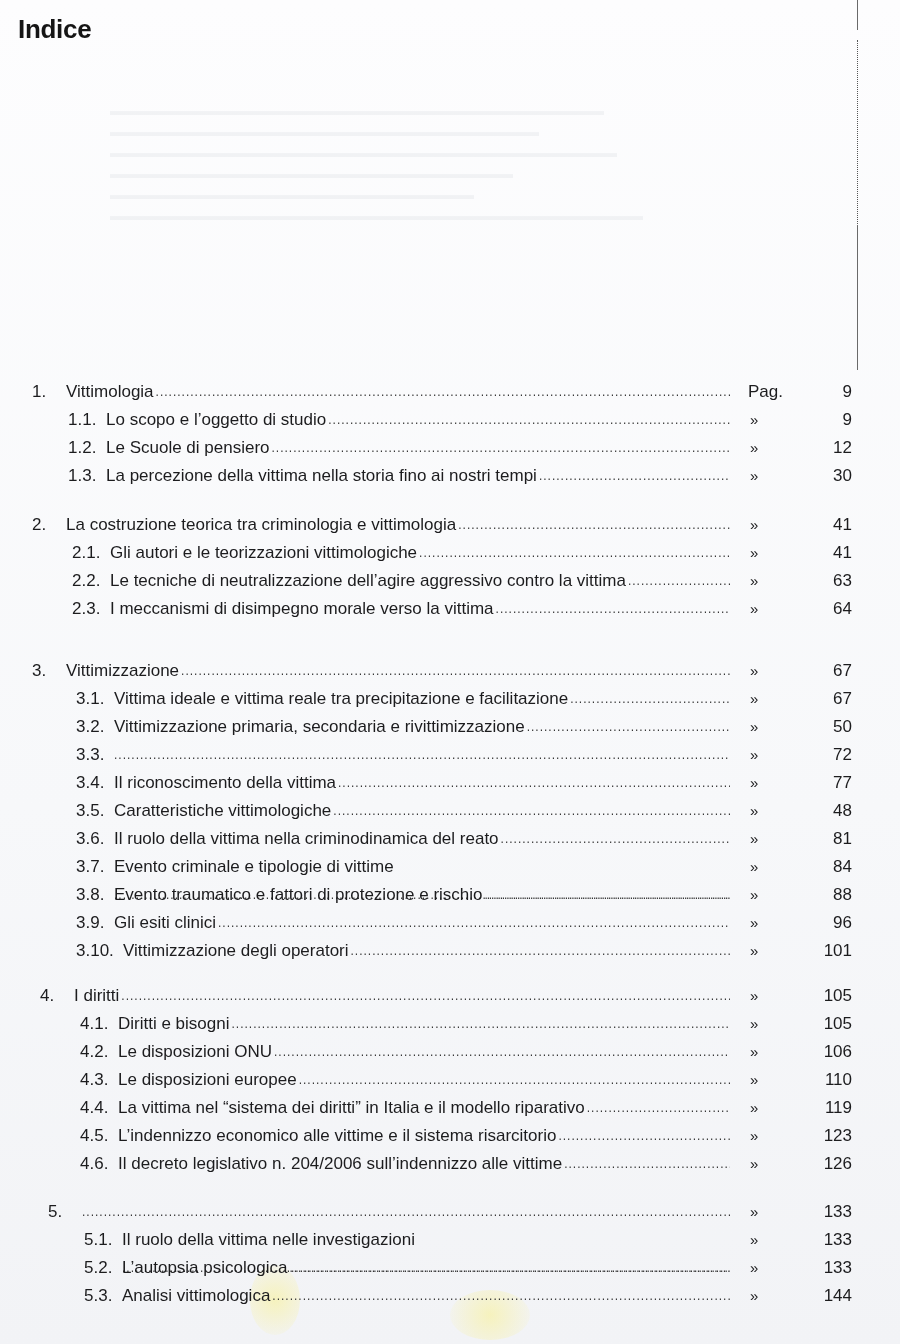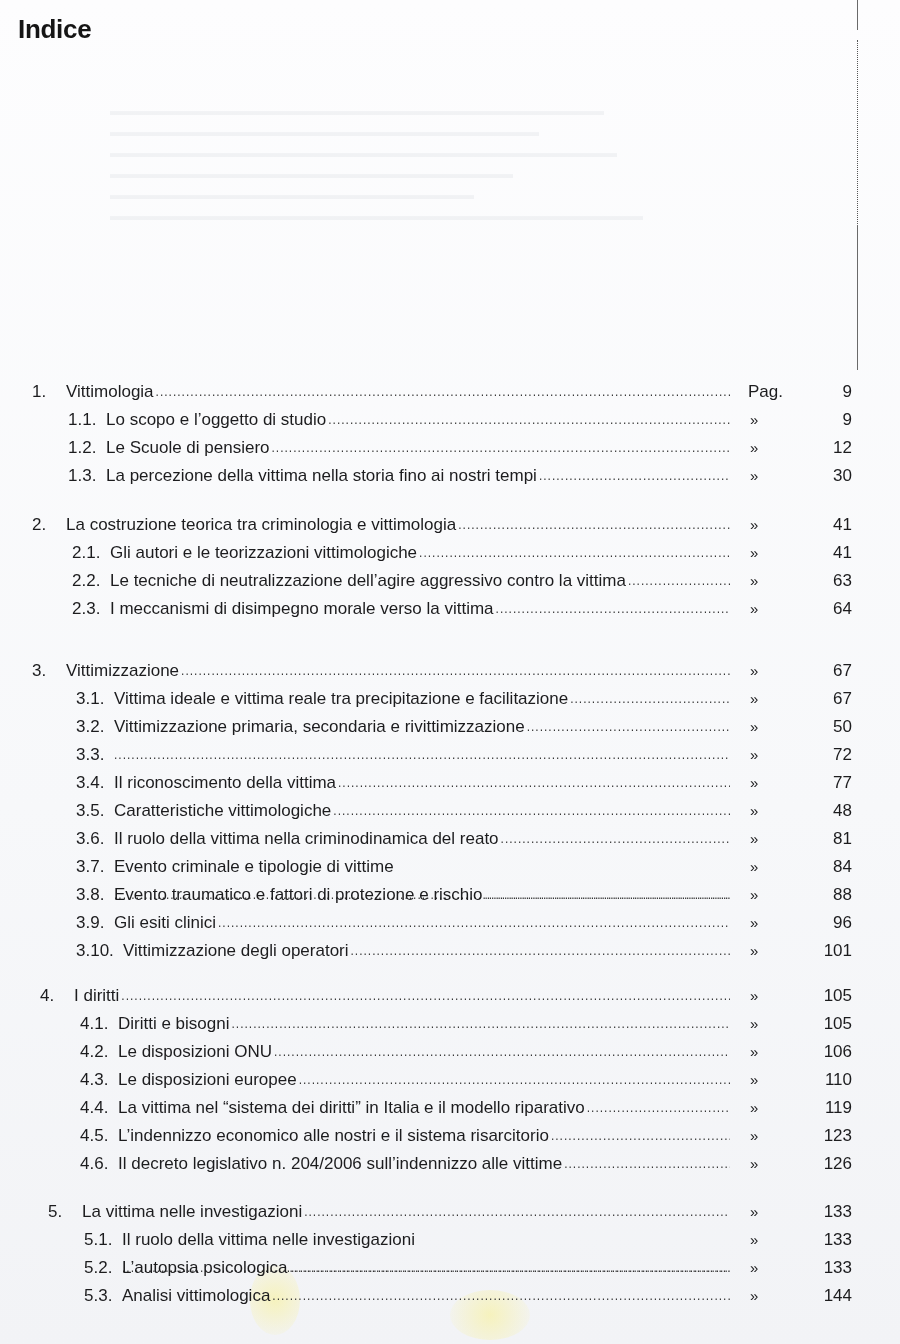--- a/index.html
+++ b/index.html
@@ -292,39 +292,38 @@
       <span class="label-wrap" style="left: 118px;">
         <span class="label">La vittima nel “sistema dei diritti” in Italia e il modello riparativo</span>
         <span class="dots"></span>
       </span>
       <span class="marker" style="left: 750px;">»</span>
       <span class="page">119</span>
     </div>
     <div class="row" style="top: 1122px;">
       <span class="num" style="left: 80px;">4.5.</span>
       <span class="label-wrap" style="left: 118px;">
-        <span class="label">L’indennizzo economico alle nostri e il sistema risarcitorio</span>
+        <span class="label">L’indennizzo economico alle vittime e il sistema risarcitorio</span>
         <span class="dots"></span>
       </span>
       <span class="marker" style="left: 750px;">»</span>
       <span class="page">123</span>
     </div>
     <div class="row" style="top: 1150px;">
       <span class="num" style="left: 80px;">4.6.</span>
       <span class="label-wrap" style="left: 118px;">
         <span class="label">Il decreto legislativo n. 204/2006 sull’indennizzo alle vittime</span>
         <span class="dots"></span>
       </span>
       <span class="marker" style="left: 750px;">»</span>
       <span class="page">126</span>
     </div>
     <div class="row" style="top: 1198px;">
       <span class="num" style="left: 48px;">5.</span>
       <span class="label-wrap" style="left: 82px;">
-        <span class="label">La vittima nelle investigazioni</span>
         <span class="dots"></span>
       </span>
       <span class="marker" style="left: 750px;">»</span>
       <span class="page">133</span>
     </div>
     <div class="row" style="top: 1226px;">
       <span class="num" style="left: 84px;">5.1.</span>
       <span class="label-wrap" style="left: 122px; flex-direction: column;">
         <span class="label">Il ruolo della vittima nelle investigazioni</span>
         <span class="dots"></span>

